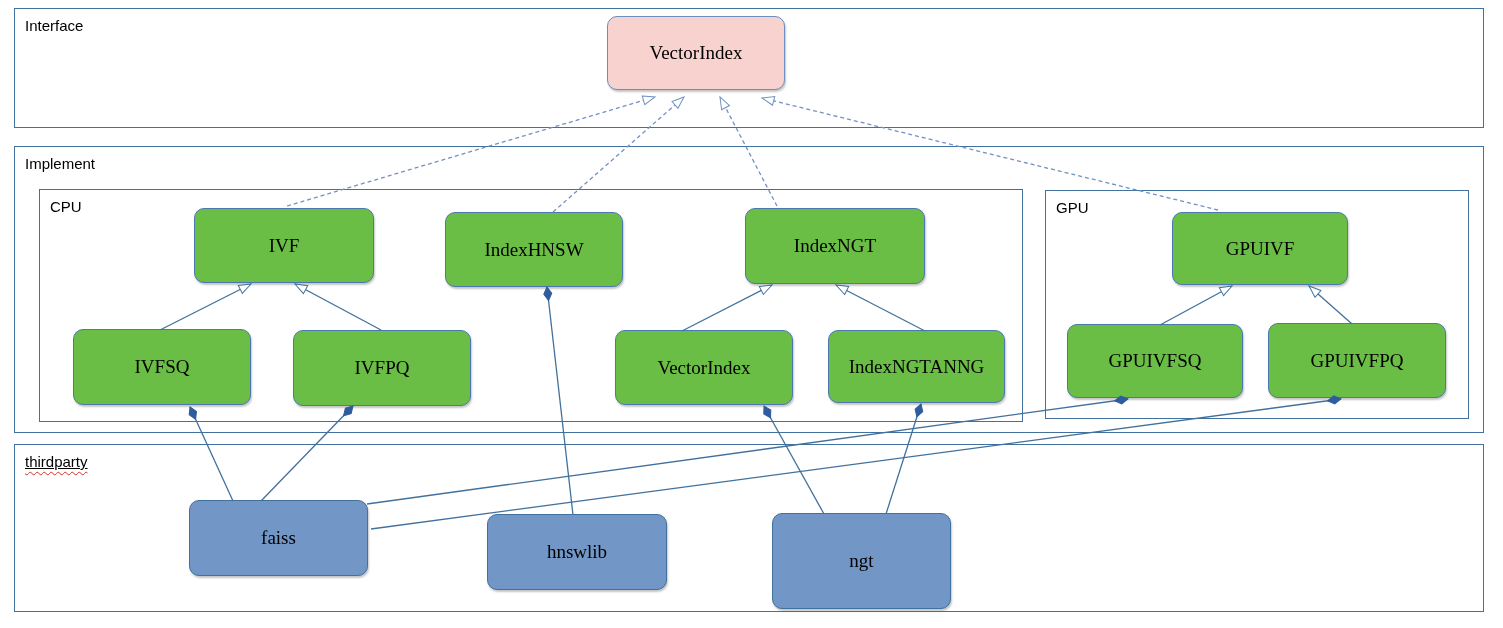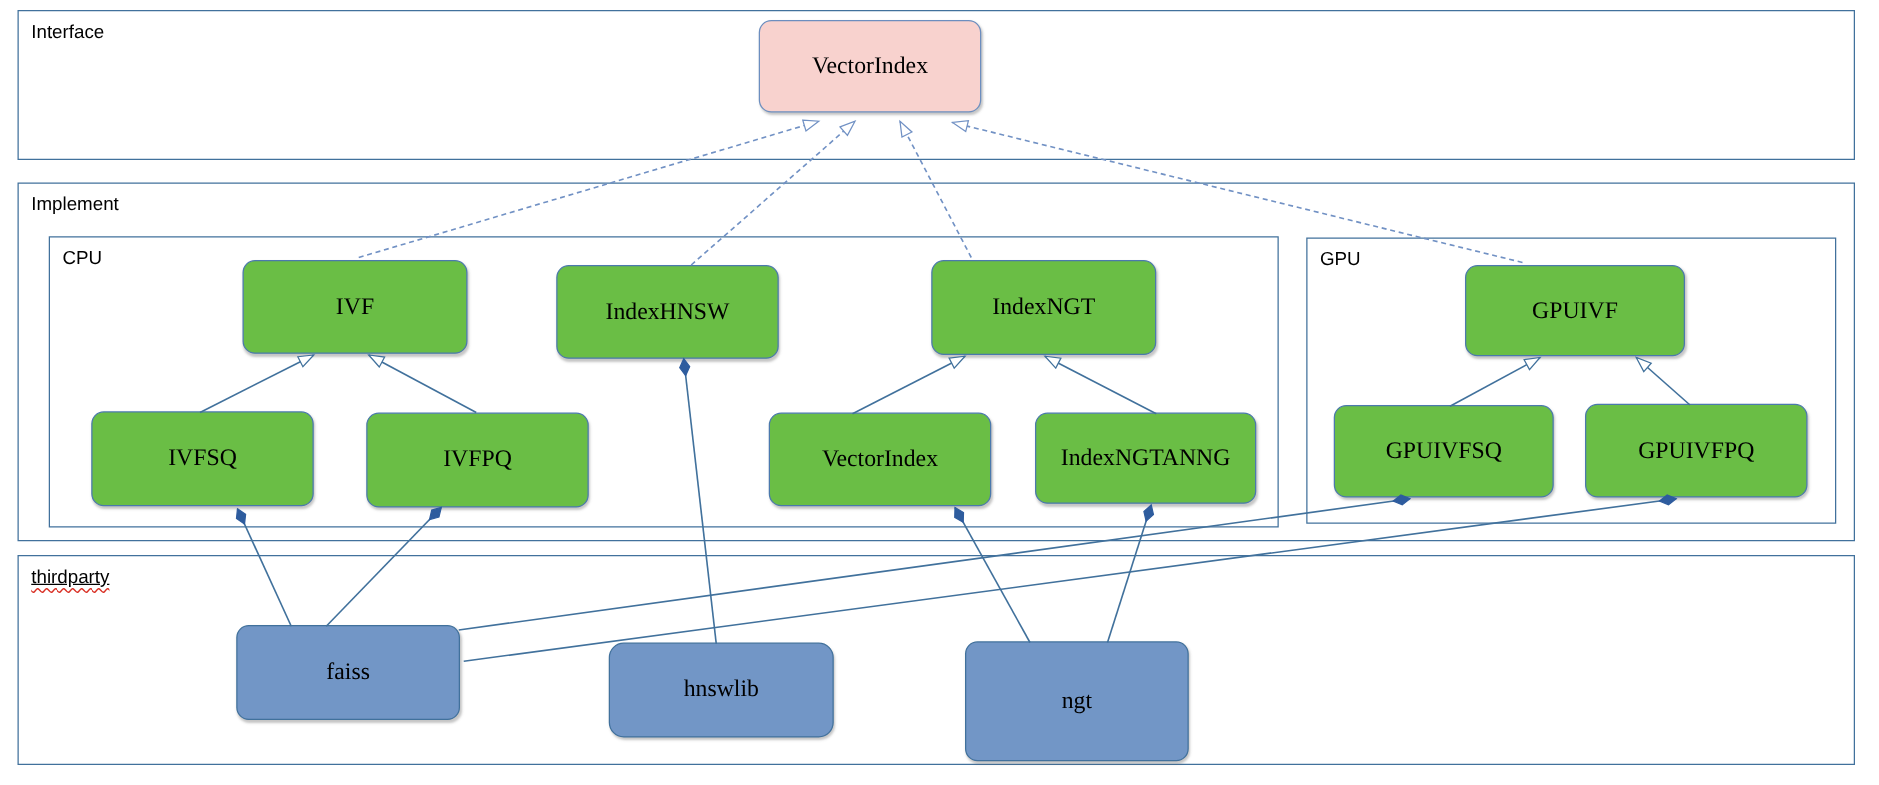--- a/index.html
+++ b/index.html
@@ -122,21 +122,21 @@
   </div>
 
   <div class="node green" style="left:1268px;top:323px;width:178px;height:75px;justify-content:center;">
     <span>GPUIVFPQ</span>
   </div>
 
   <div class="node blue" style="left:189px;top:500px;width:179px;height:76px;">
     <span>faiss</span>
   </div>
 
-  <div class="node blue" style="left:487px;top:514px;width:180px;height:76px;border-radius:12px;">
+  <div class="node blue" style="left:487px;top:514px;width:180px;height:76px;">
     <span>hnswlib</span>
   </div>
 
   <div class="node blue" style="left:772px;top:513px;width:179px;height:96px;">
     <span>ngt</span>
   </div>
 
   <svg class="edges" viewBox="0 0 1503 628">
     <defs>
       <marker id="triSolid" markerUnits="userSpaceOnUse" markerWidth="15" markerHeight="12" refX="13" refY="5.5" orient="auto">

